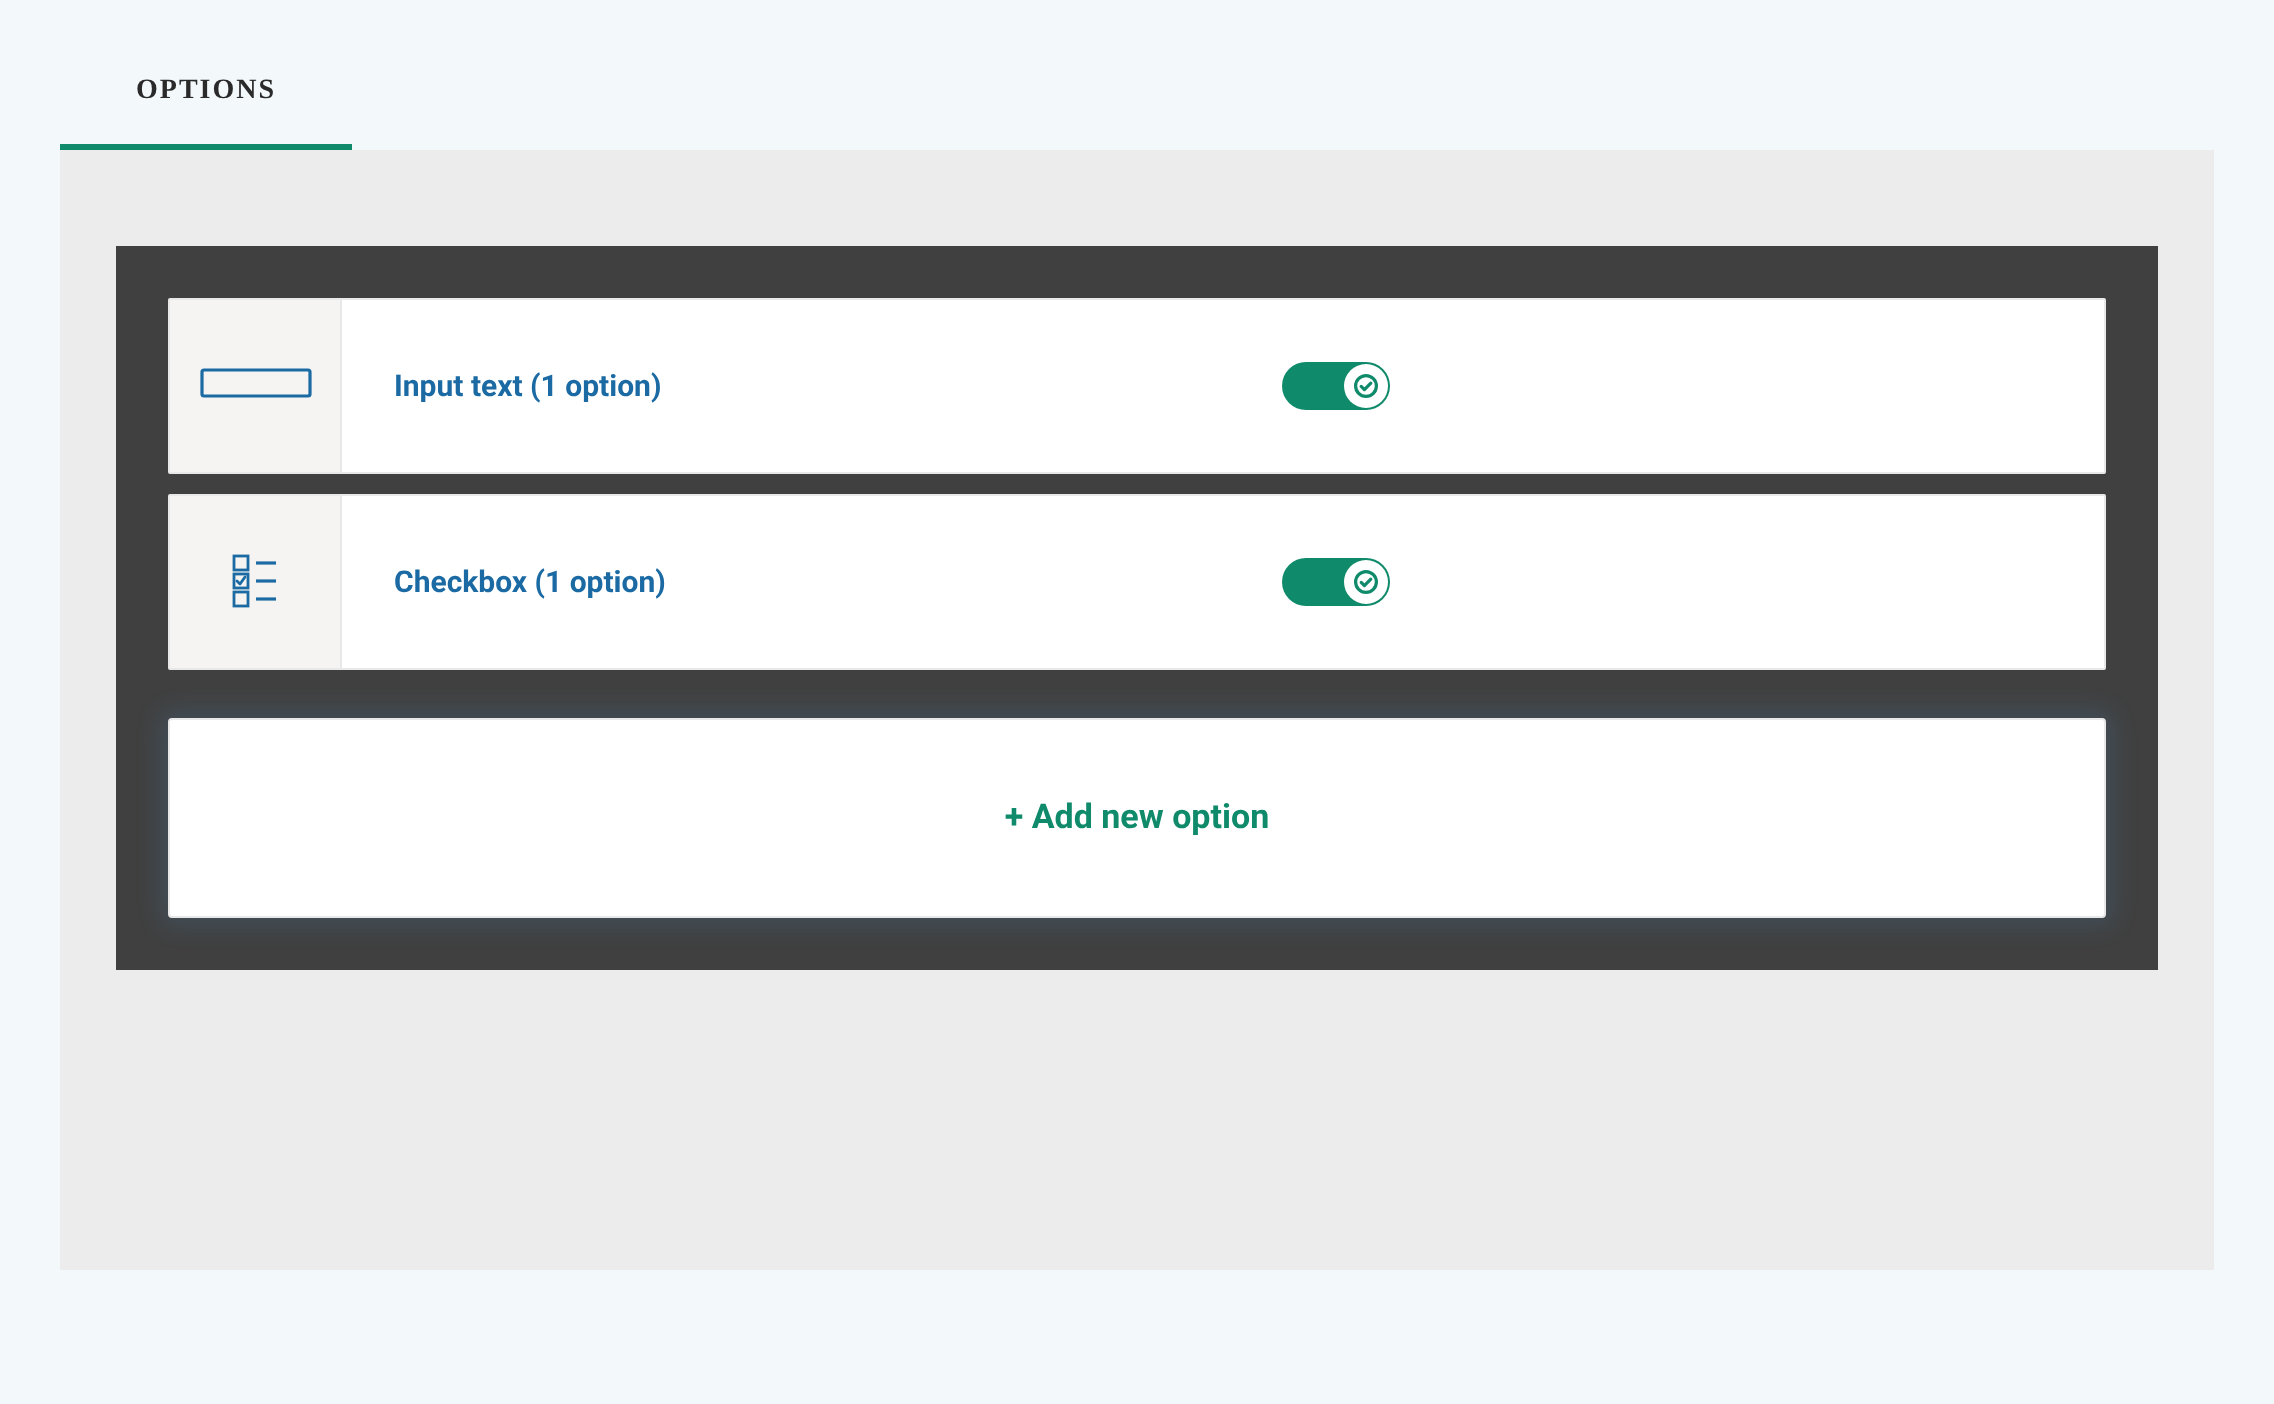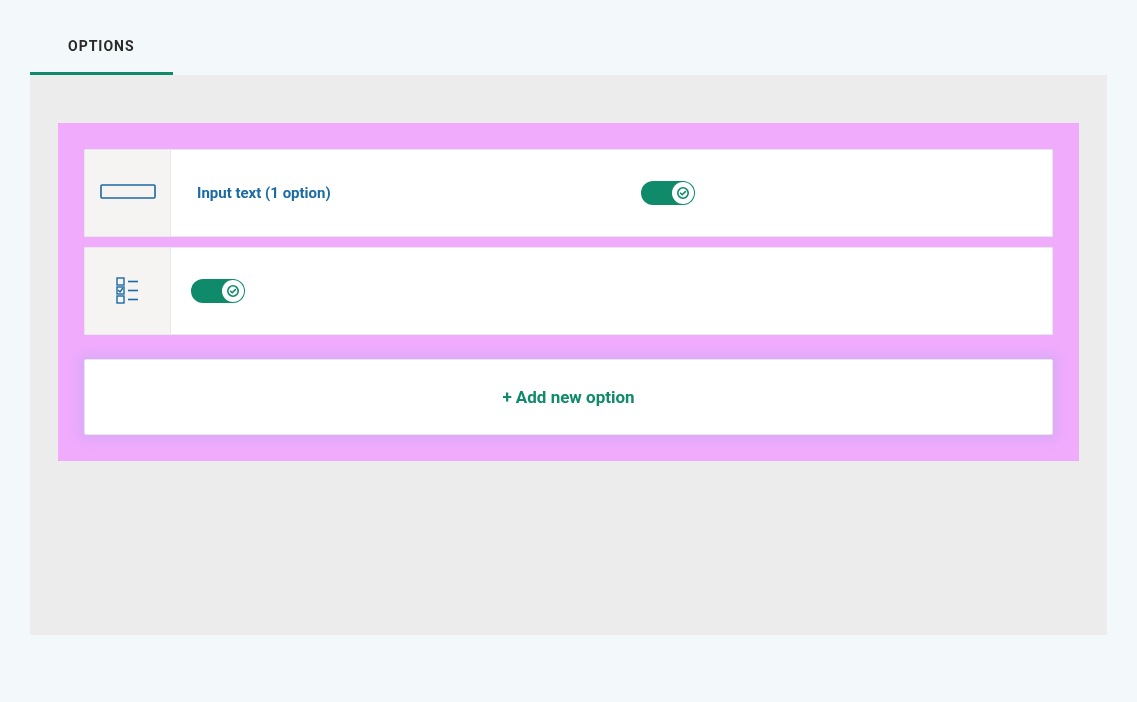--- a/index.html
+++ b/index.html
@@ -10,41 +10,42 @@
     body {
       font-family: -apple-system, BlinkMacSystemFont, "Segoe UI", Roboto, "Helvetica Neue", Arial, sans-serif;
       background: #f3f8fb;
       width: 1137px;
       height: 702px;
       overflow: hidden;
     }
     .tabs {
       display: flex;
       padding-left: 30px;
+      font-family: Liberation Serif, serif;
     }
     .tab {
       padding: 38px 38px 18px 38px;
       font-size: 14px;
       font-weight: 700;
       letter-spacing: 1px;
       color: #2a2a2a;
       cursor: pointer;
       border-bottom: 3px solid transparent;
     }
     .tab.active {
       border-bottom: 3px solid #0f8a6a;
     }
     .panel {
       background: #ececec;
       margin: 0 30px 0 30px;
       padding: 48px 28px 48px 28px;
       min-height: 560px;
     }
     .card {
-      background: #f0abfc;
+      background: #404040;
       padding: 26px;
     }
     .option-row {
       display: flex;
       align-items: stretch;
       border: 1px solid #e8e8e8;
       margin-bottom: 10px;
       background: #ffffff;
       border-radius: 1px;
       height: 88px;
@@ -90,21 +91,21 @@
       background: #ffffff;
       border-radius: 50%;
       display: flex;
       align-items: center;
       justify-content: center;
     }
     .add-row {
       margin-top: 24px;
       border: 1px solid #e8e8e8;
       background: #ffffff;
-      height: 76px;
+      height: 100px;
       display: flex;
       align-items: center;
       justify-content: center;
       color: #0f8a6a;
       font-weight: 700;
       font-size: 17px;
       cursor: pointer;
       box-shadow: 0 0 12px 4px rgba(80, 160, 230, 0.15);
       border-radius: 2px;
     }
@@ -150,20 +151,21 @@
             <rect x="6" y="6" width="7" height="7" fill="none" stroke="#1b6aa3" stroke-width="1.4"></rect>
             <line x1="17" y1="9.5" x2="27" y2="9.5" stroke="#1b6aa3" stroke-width="1.6"></line>
             <rect x="6" y="15" width="7" height="7" fill="none" stroke="#1b6aa3" stroke-width="1.4"></rect>
             <path d="M7.5 18.5 L9 20 L11.5 16.5" fill="none" stroke="#1b6aa3" stroke-width="1.4" stroke-linecap="round" stroke-linejoin="round"></path>
             <line x1="17" y1="18.5" x2="27" y2="18.5" stroke="#1b6aa3" stroke-width="1.6"></line>
             <rect x="6" y="24" width="7" height="7" fill="none" stroke="#1b6aa3" stroke-width="1.4"></rect>
             <line x1="17" y1="27.5" x2="27" y2="27.5" stroke="#1b6aa3" stroke-width="1.6"></line>
           </svg>
         </span>
       </div>
+      <div class="option-label">Checkbox (1 option)</div>
       <div class="toggle-cell">
         <div class="toggle">
           <div class="toggle-knob">
             <span>
               <svg width="12" height="12" viewBox="0 0 12 12">
                 <circle cx="6" cy="6" r="5.2" fill="none" stroke="#0f8a6a" stroke-width="1.6"></circle>
                 <path d="M3.6 6.2 L5.2 7.8 L8.4 4.6" fill="none" stroke="#0f8a6a" stroke-width="1.6" stroke-linecap="round" stroke-linejoin="round"></path>
               </svg>
             </span>
           </div>

